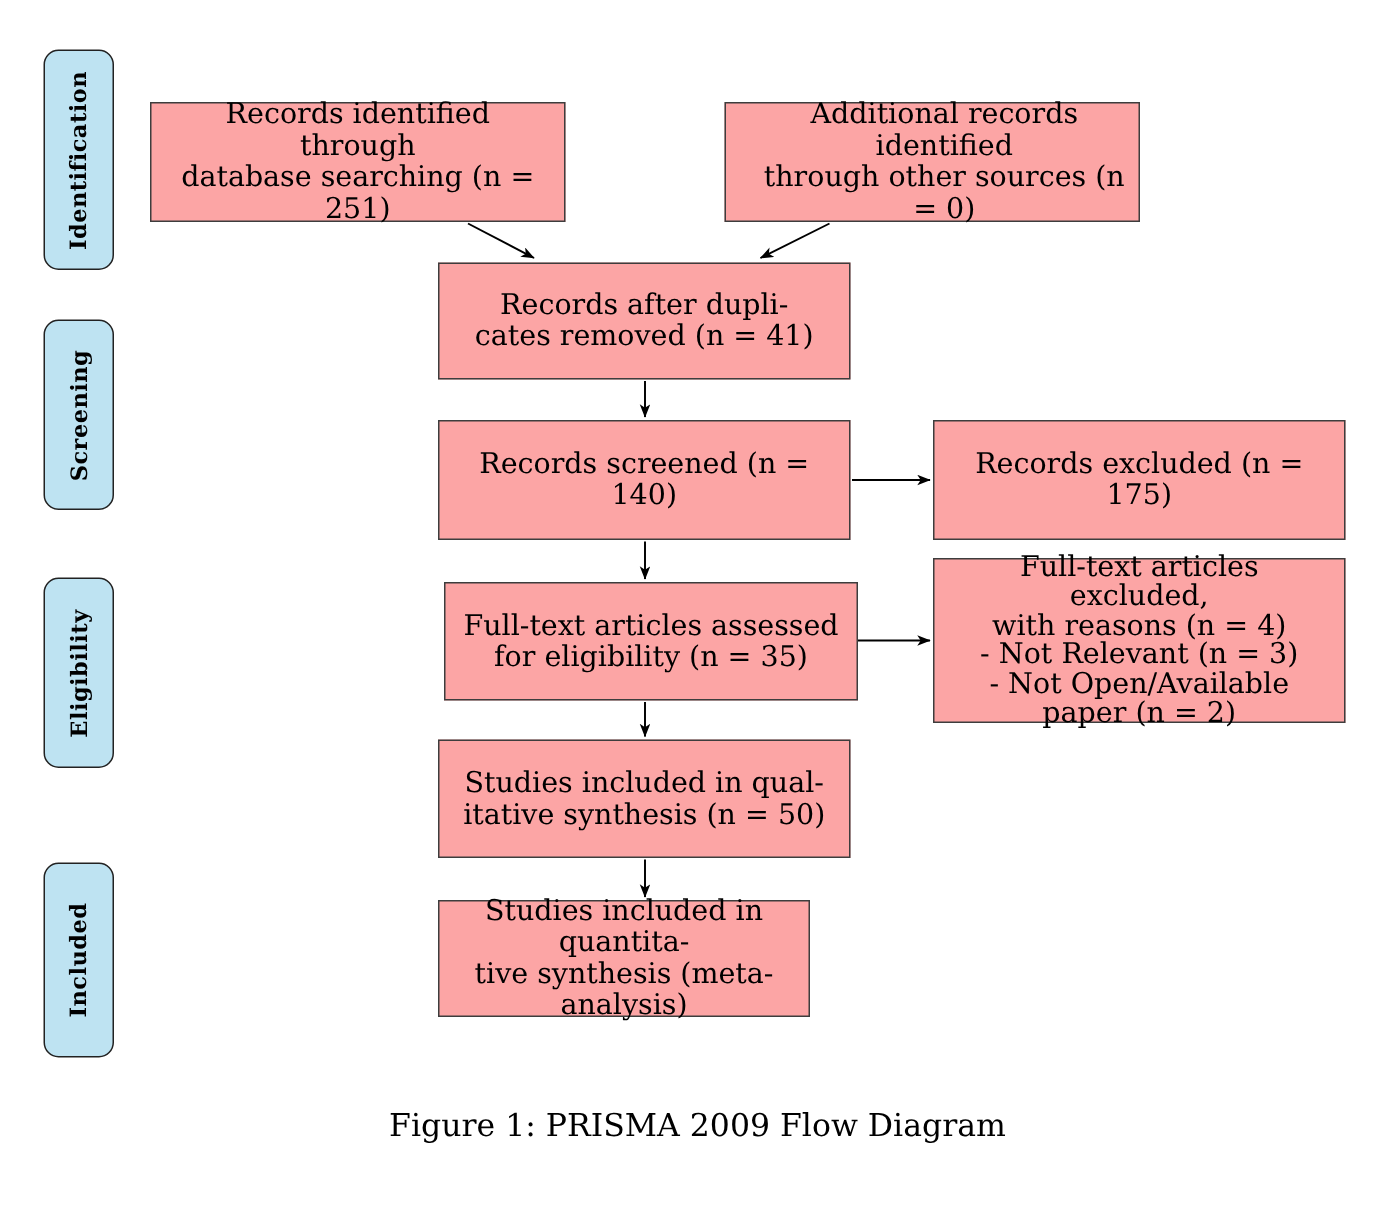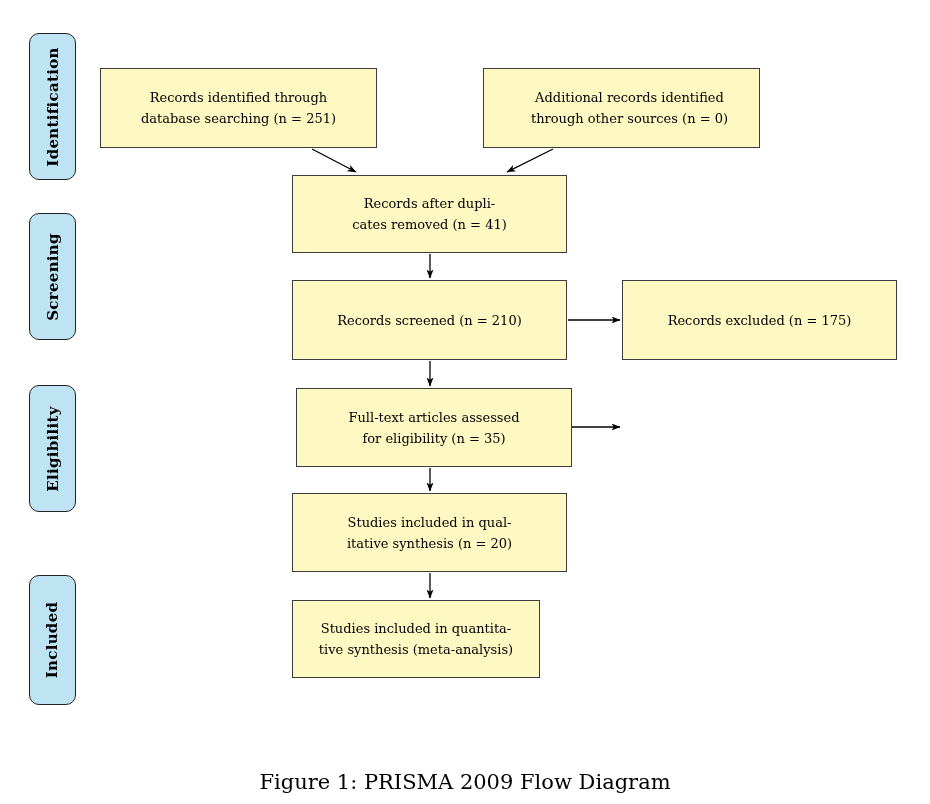--- a/index.html
+++ b/index.html
@@ -39,40 +39,39 @@
   }
   .stage-label span {
     transform: rotate(-90deg);
     white-space: nowrap;
     font-weight: bold;
     font-size: 15px;
     letter-spacing: 0.3px;
   }
   .flow-box {
     position: absolute;
-    background: #fef9c3;
+    background: #fca5a5;
     border: 1.4px solid #3d3d3d;
     display: flex;
     align-items: center;
     justify-content: center;
     text-align: center;
-    font-size: 13px;
+    font-size: 19px;
     line-height: 21px;
     white-space: pre-line;
     box-sizing: border-box;
     padding: 4px 8px;
   }
   .caption {
     position: absolute;
     left: 0;
     top: 738px;
     width: 930px;
     text-align: center;
     font-size: 21px;
-    margin-top: 32px;
   }
   
   #stage-identification { top: 33px;  height: 147px; }
   #stage-screening      { top: 213px; height: 127px; }
   #stage-eligibility    { top: 385px; height: 127px; }
   #stage-included       { top: 575px; height: 130px; }
   
   #box-records-identified { left: 100px; top: 68px;  width: 277px; height: 80px; }
   #box-additional-records { left: 483px; top: 68px;  width: 277px; height: 80px; padding-left: 24px; }
   #box-duplicates-removed { left: 292px; top: 175px; width: 275px; height: 78px; }
@@ -116,24 +115,29 @@
   <div class="stage-label" id="stage-included">
     <span>Included</span>
   </div>
 
   <div class="flow-box" id="box-records-identified">Records identified through
 database searching (n = 251)</div>
   <div class="flow-box" id="box-additional-records">Additional records identified
 through other sources (n = 0)</div>
   <div class="flow-box" id="box-duplicates-removed">Records after dupli-
 cates removed (n = 41)</div>
-  <div class="flow-box" id="box-records-screened">Records screened (n = 210)</div>
+  <div class="flow-box" id="box-records-screened">Records screened (n = 140)</div>
   <div class="flow-box" id="box-records-excluded">Records excluded (n = 175)</div>
   <div class="flow-box" id="box-fulltext-assessed">Full-text articles assessed
 for eligibility (n = 35)</div>
+  <div class="flow-box" id="box-fulltext-excluded">Full-text articles excluded,
+with reasons (n = 4)
+- Not Relevant (n = 3)
+- Not Open/Available
+paper (n = 2)</div>
   <div class="flow-box" id="box-qualitative">Studies included in qual-
-itative synthesis (n = 20)</div>
+itative synthesis (n = 50)</div>
   <div class="flow-box" id="box-quantitative">Studies included in quantita-
 tive synthesis (meta-analysis)</div>
 
   <div class="caption">Figure 1: PRISMA 2009 Flow Diagram</div>
 
 </div>
 
 </body></html>

